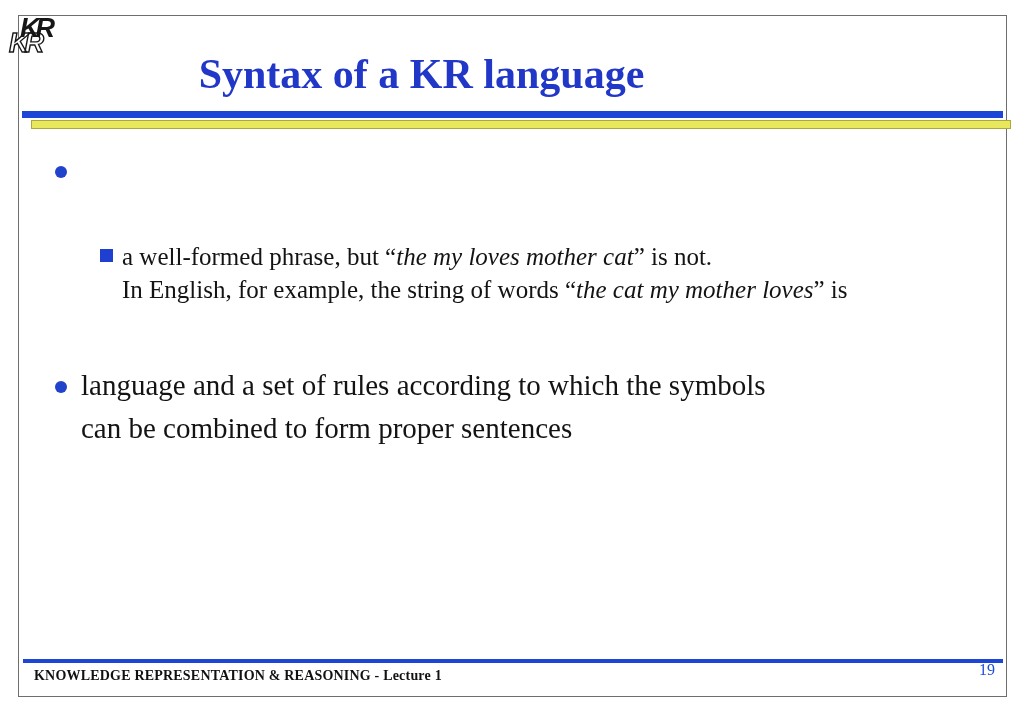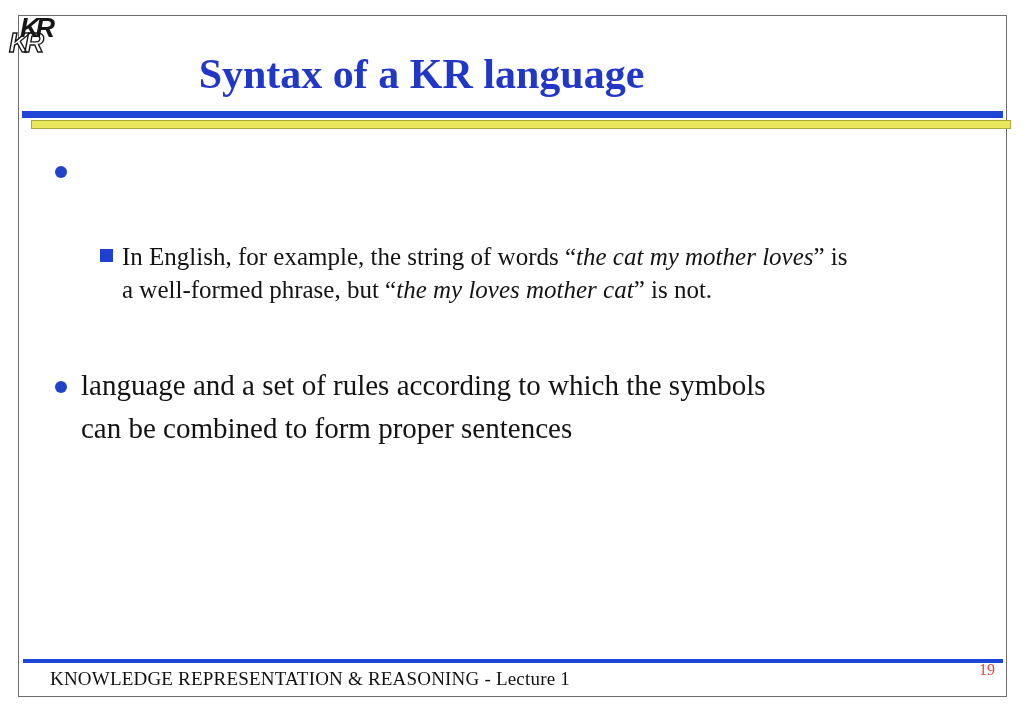--- a/index.html
+++ b/index.html
@@ -67,30 +67,31 @@
   .b2-text b { font-weight: bold; }
   .sub-text i { font-style: italic; }
   .footer-rule {
     position: absolute;
     left: 23px; top: 659px;
     width: 980px; height: 4px;
     background: #1d45d6;
   }
   .footer-text {
     position: absolute;
-    left: 50px; top: 668px;
-    font-size: 19px;
+    left: 34px; top: 668px;
+    font-size: 14px;
     color: #111111;
     letter-spacing: 0.2px;
+    font-weight: bold;
   }
   .page-number {
     position: absolute;
     right: 28px; top: 661px;
     font-size: 16px;
-    color: #ef4444;
+    color: #1d4ed8;
   }
 </style>
 </head>
 <body>
 
 <div class="slide-frame"></div>
 
 <svg class="logo" viewBox="0 0 56 48" xmlns="http://www.w3.org/2000/svg">
   <g font-family="Liberation Sans, sans-serif" font-weight="bold" font-style="italic" font-size="27" letter-spacing="-4">
     <text x="1" y="43" fill="#ffffff" stroke="#161616" stroke-width="1.4">KR</text>
@@ -102,22 +103,22 @@
 
 <div class="rule-blue"></div>
 <div class="rule-yellow"></div>
 
 <div class="bullet-dot dot-1"></div>
 <div class="text-block b1-text">
 </div>
 
 <div class="bullet-square"></div>
 <div class="text-block sub-text">
+  <div><span>a well-formed phrase, but “</span><i>the my loves mother cat</i><span>” is not.</span></div>
   <div><span>In English, for example, the string of words “</span><i>the cat my mother loves</i><span>” is</span></div>
-  <div><span>a well-formed phrase, but “</span><i>the my loves mother cat</i><span>” is not.</span></div>
 </div>
 
 <div class="bullet-dot dot-2"></div>
 <div class="text-block b2-text">
   <div>language and a set of rules according to which the symbols</div>
   <div>can be combined to form proper sentences</div>
 </div>
 
 <div class="footer-rule"></div>
 <div class="footer-text">KNOWLEDGE REPRESENTATION &amp; REASONING - Lecture 1</div>

